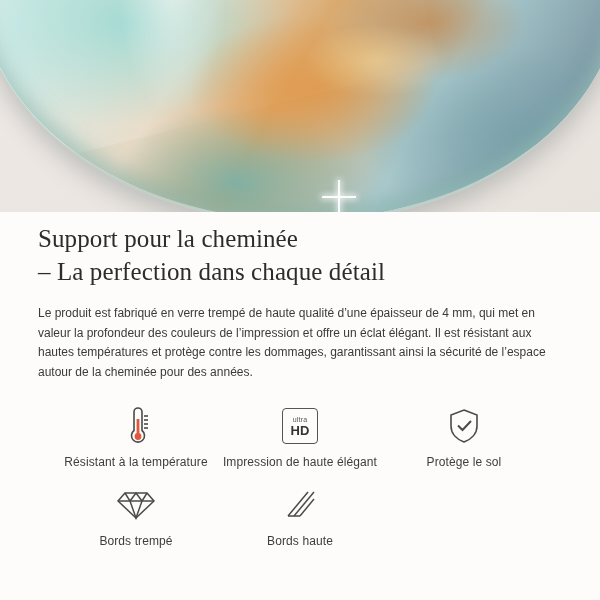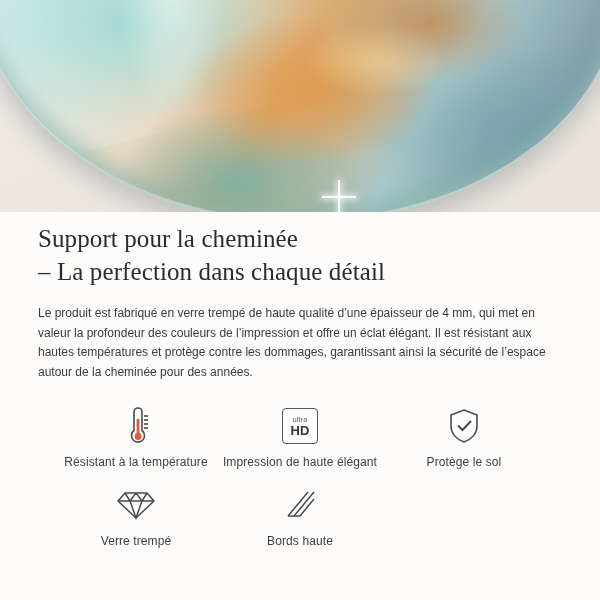--- a/index.html
+++ b/index.html
@@ -239,21 +239,21 @@
 
       <div class="feature">
         <div class="feature-icon">
           <svg width="40" height="34" viewBox="0 0 40 34" fill="none" stroke="#4a4a4a" stroke-width="1.5">
             <path d="M9 5 h22 l7 8 l-18 17 l-18 -17 Z"></path>
             <path d="M2 13 h36"></path>
             <path d="M9 5 l5 8 l6 17 l6 -17 l5 -8"></path>
             <path d="M14 13 l6 -8 l6 8"></path>
           </svg>
         </div>
-        <div class="feature-label">Verre trempé</div>
+        <div class="feature-label">Bords trempé</div>
       </div>
 
       <div class="feature">
         <div class="feature-icon">
           <svg width="38" height="34" viewBox="0 0 38 34" fill="none" stroke="#4a4a4a" stroke-width="1.5">
             <path d="M7 28 L27 4"></path>
             <path d="M13 28 L33 4"></path>
             <path d="M19 28 L33 11"></path>
             <path d="M7 28 L19 28"></path>
           </svg>

